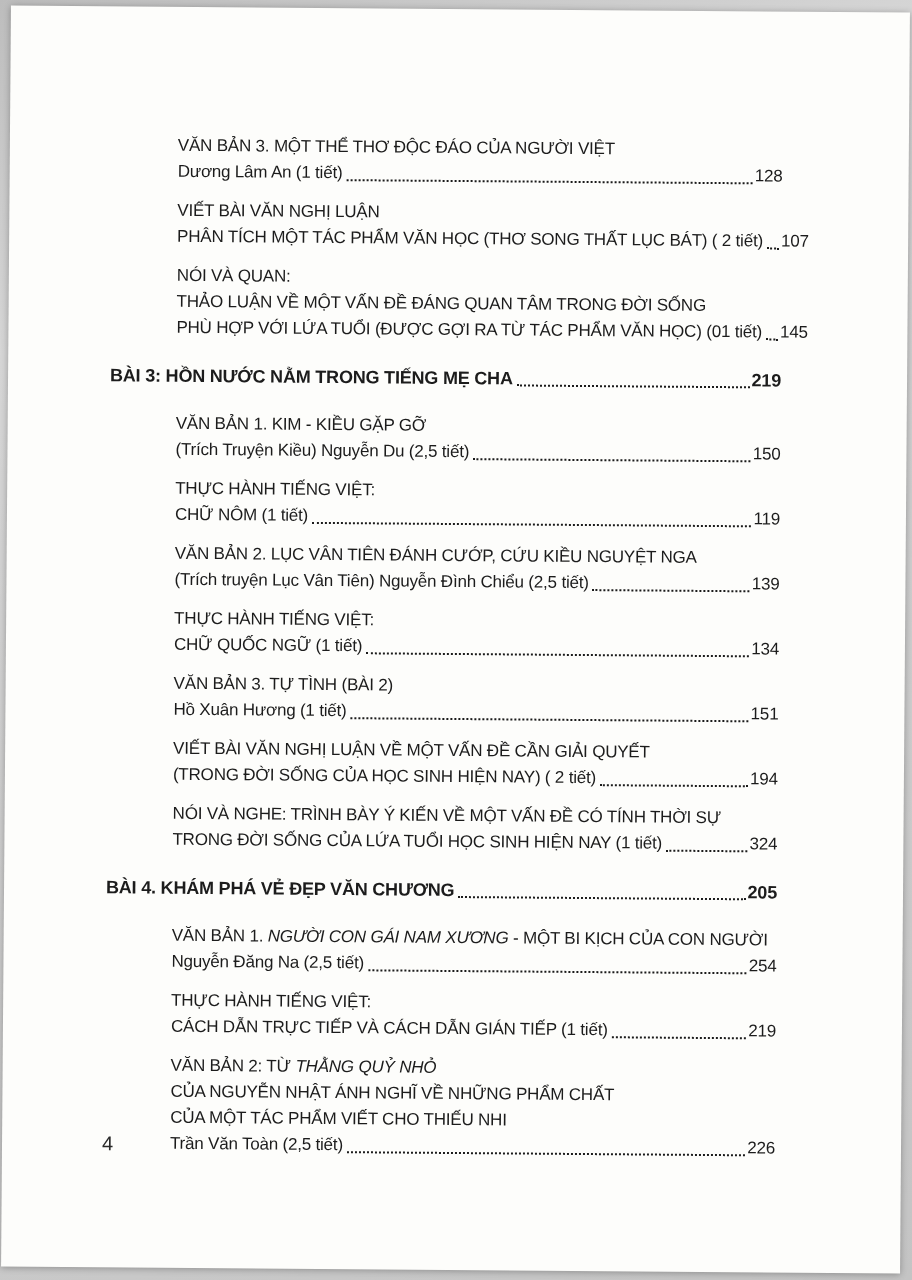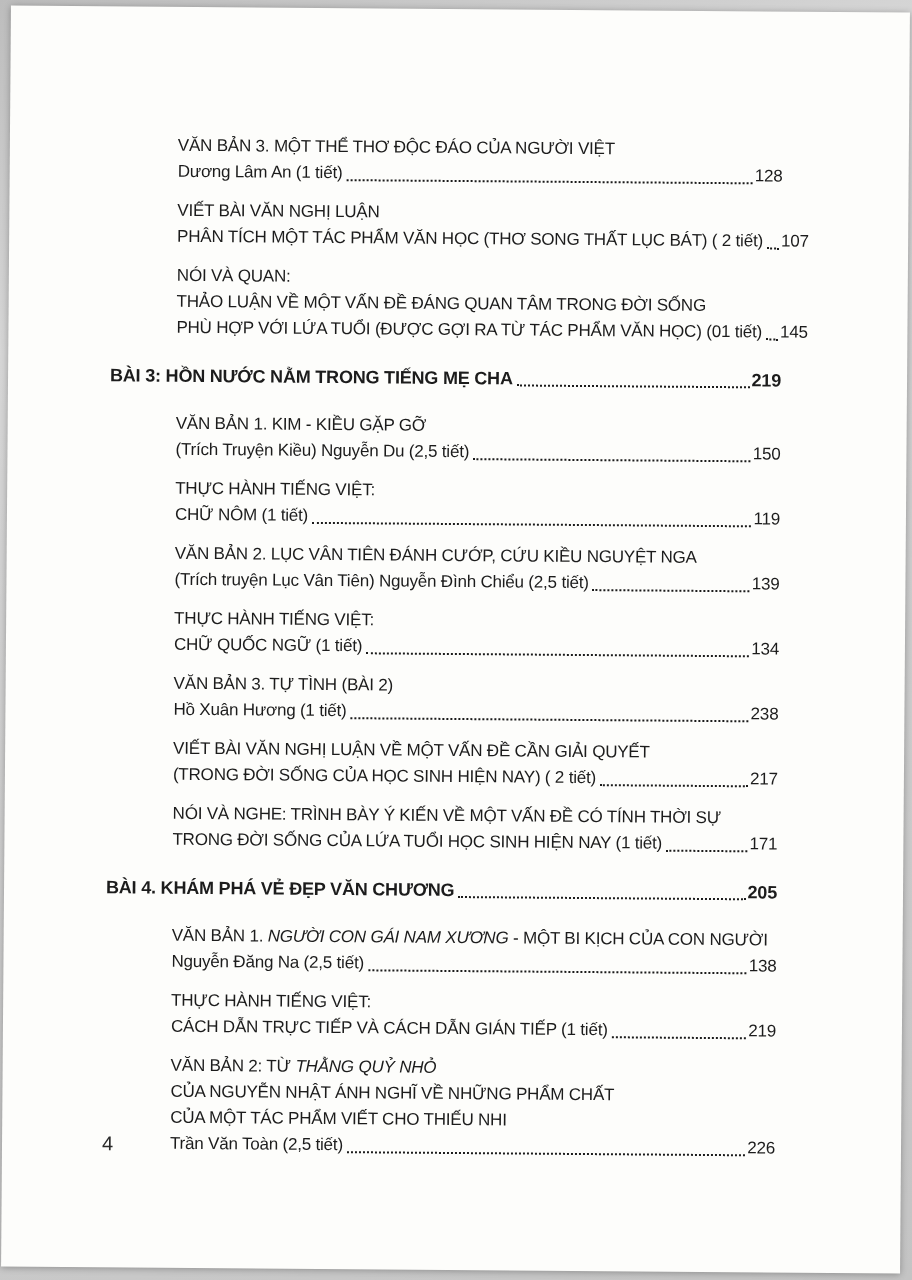--- a/index.html
+++ b/index.html
@@ -124,52 +124,52 @@
             <span class="tail"><span>CHỮ QUỐC NGỮ (1 tiết) </span></span>
             <span class="leader"></span>
             <span class="pageno">134</span>
           </div>
         </div>
         <div class="entry">
           <div class="line"><span>VĂN BẢN 3. TỰ TÌNH (BÀI 2)</span></div>
           <div class="dotrow">
             <span class="tail"><span>Hồ Xuân Hương (1 tiết) </span></span>
             <span class="leader"></span>
-            <span class="pageno">238</span>
+            <span class="pageno">151</span>
           </div>
         </div>
         <div class="entry">
           <div class="line"><span>VIẾT BÀI VĂN NGHỊ LUẬN VỀ MỘT VẤN ĐỀ CẦN GIẢI QUYẾT</span></div>
           <div class="dotrow">
             <span class="tail"><span>(TRONG ĐỜI SỐNG CỦA HỌC SINH HIỆN NAY) ( 2 tiết) </span></span>
             <span class="leader"></span>
-            <span class="pageno">217</span>
+            <span class="pageno">194</span>
           </div>
         </div>
         <div class="entry">
           <div class="line"><span>NÓI VÀ NGHE: TRÌNH BÀY Ý KIẾN VỀ MỘT VẤN ĐỀ CÓ TÍNH THỜI SỰ</span></div>
           <div class="dotrow">
             <span class="tail"><span>TRONG ĐỜI SỐNG CỦA LỨA TUỔI HỌC SINH HIỆN NAY (1 tiết)</span></span>
             <span class="leader"></span>
-            <span class="pageno">171</span>
+            <span class="pageno">324</span>
           </div>
         </div>
         <div class="entry section">
           <div class="dotrow">
             <span class="tail"><span>BÀI 4. KHÁM PHÁ VẺ ĐẸP VĂN CHƯƠNG </span></span>
             <span class="leader"></span>
             <span class="pageno">205</span>
           </div>
         </div>
         <div class="entry">
           <div class="line"><span>VĂN BẢN 1. </span><span class="it">NGƯỜI CON GÁI NAM XƯƠNG</span><span> - MỘT BI KỊCH CỦA CON NGƯỜI</span></div>
           <div class="dotrow">
             <span class="tail"><span>Nguyễn Đăng Na (2,5 tiết)</span></span>
             <span class="leader"></span>
-            <span class="pageno">138</span>
+            <span class="pageno">254</span>
           </div>
         </div>
         <div class="entry">
           <div class="line"><span>THỰC HÀNH TIẾNG VIỆT:</span></div>
           <div class="dotrow">
             <span class="tail"><span>CÁCH DẪN TRỰC TIẾP VÀ CÁCH DẪN GIÁN TIẾP (1 tiết) </span></span>
             <span class="leader"></span>
             <span class="pageno">219</span>
           </div>
         </div>

